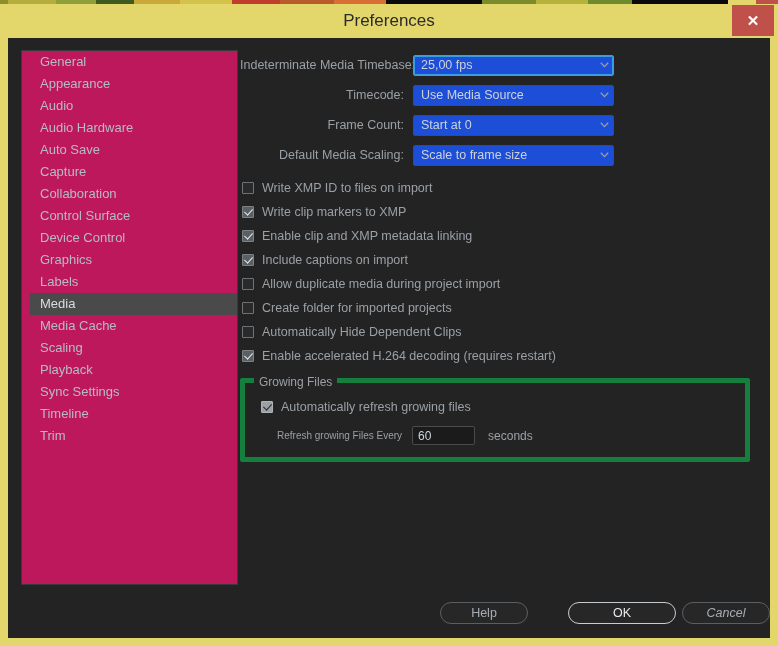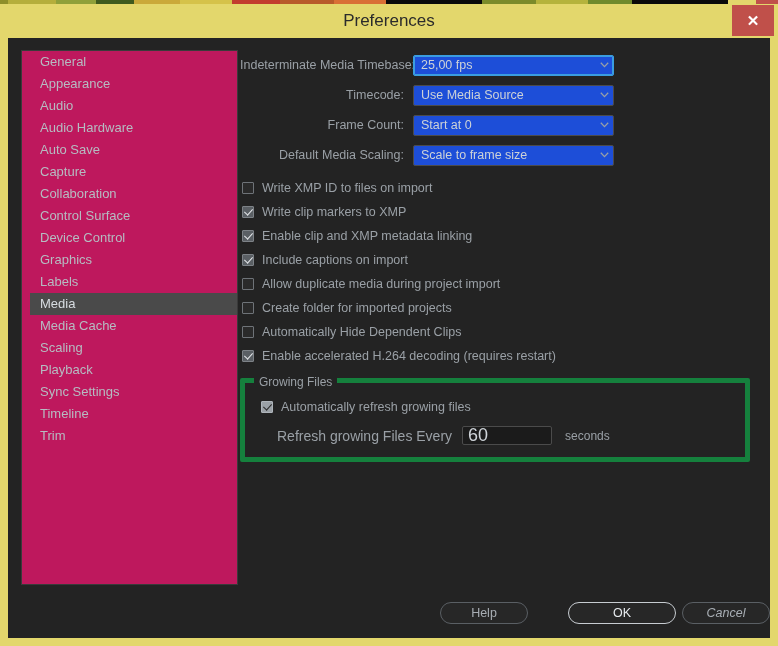--- a/index.html
+++ b/index.html
@@ -230,32 +230,32 @@
   }
   .group-inner { padding: 12px 0 0 14px; }
   #refresh-row {
     display: flex;
     align-items: center;
     margin-top: 7px;
     padding-left: 18px;
   }
   #refresh-label {
     color: #9aa0a6;
-    font-size: 14px;
+    font-size: 10px;
     margin-right: 10px;
   }
   #refresh-input {
-    width: 90px;
+    width: 63px;
     height: 19px;
     background: #1b1b1b;
     border: 1px solid #4b4b4b;
     border-radius: 2px;
     box-sizing: border-box;
     color: #cfd4d9;
-    font-size: 18px;
+    font-size: 12px;
     font-family: "Liberation Sans", sans-serif;
     padding: 0 5px;
     outline: none;
   }
   #seconds-label {
     color: #9aa0a6;
     font-size: 12px;
     margin-left: 13px;
   }
 

